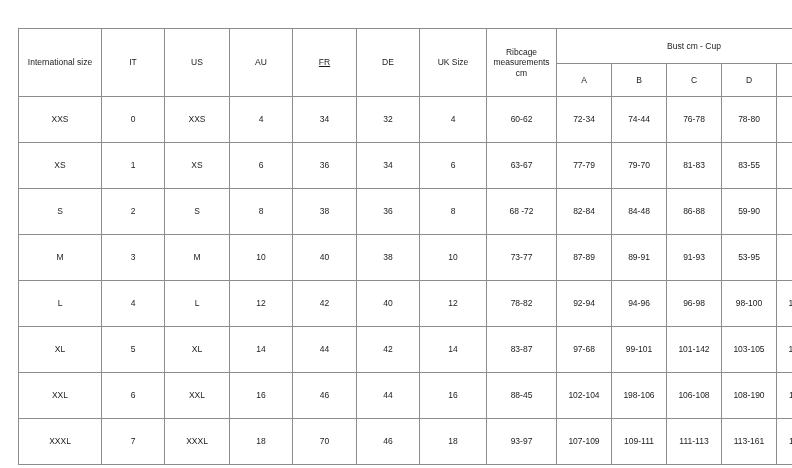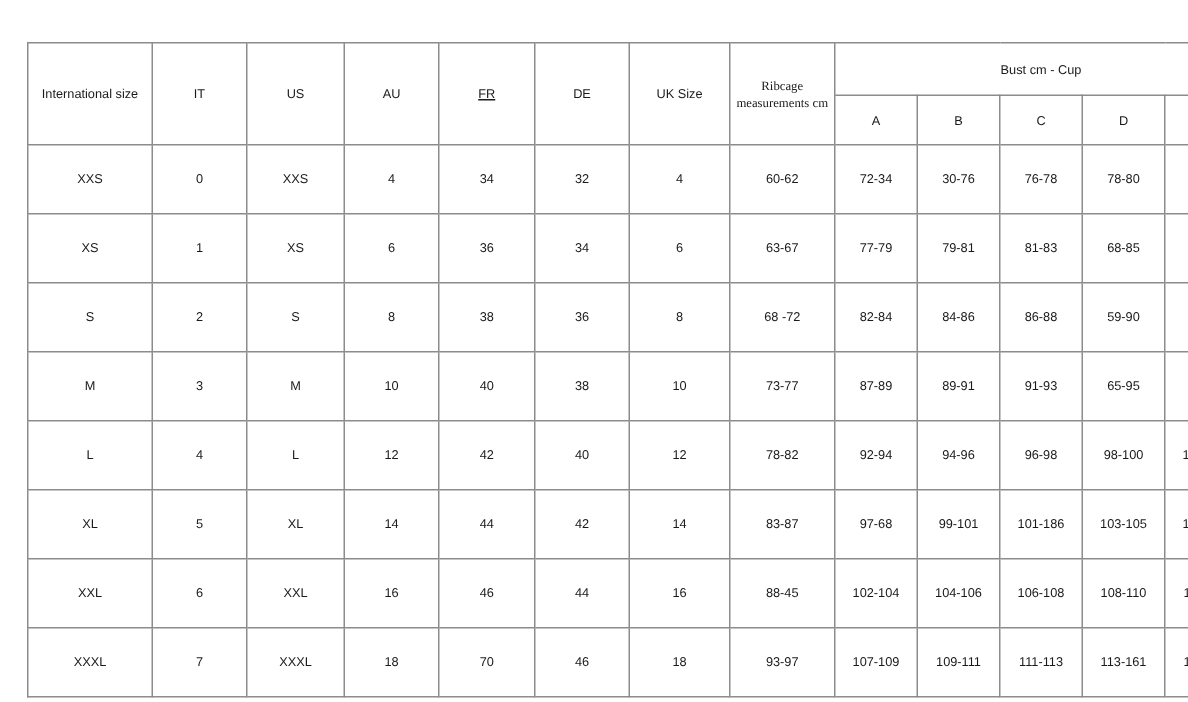--- a/index.html
+++ b/index.html
@@ -49,21 +49,21 @@
   th.head-tall {
     height: 66px;
   }
   .col-intl  { width: 78px; }
   .col-it    { width: 58px; }
   .col-us    { width: 60px; }
   .col-au    { width: 58px; }
   .col-fr    { width: 59px; text-decoration: underline; }
   .col-de    { width: 58px; margin-left: 16px; }
   .col-uk    { width: 62px; }
-  .col-rib   { width: 65px; font-family: Liberation Serif, serif; }
+  .col-rib   { width: 65px; }
   .col-cup   { width: 54px; }
   .cup-group { width: 270px; }
 </style>
 </head>
 <body>
 
 <div class="sheet">
   <table class="size-table">
     <thead>
       <tr class="head-row-1">
@@ -89,68 +89,68 @@
       <tr class="body-row">
         <td>XXS</td>
         <td>0</td>
         <td>XXS</td>
         <td>4</td>
         <td>34</td>
         <td>32</td>
         <td>4</td>
         <td>60-62</td>
         <td>72-34</td>
-        <td>30-76</td>
+        <td>74-44</td>
         <td>76-78</td>
         <td>78-80</td>
         <td>80-82</td>
       </tr>
       <tr class="body-row">
         <td>XS</td>
         <td>1</td>
         <td>XS</td>
         <td>6</td>
         <td>36</td>
         <td>34</td>
         <td>6</td>
         <td>63-67</td>
         <td>77-79</td>
-        <td>79-81</td>
+        <td>79-70</td>
         <td>81-83</td>
-        <td>68-85</td>
+        <td>83-55</td>
         <td>85-87</td>
       </tr>
       <tr class="body-row">
         <td>S</td>
         <td>2</td>
         <td>S</td>
         <td>8</td>
         <td>38</td>
         <td>36</td>
         <td>8</td>
         <td>68 -72</td>
         <td>82-84</td>
-        <td>84-86</td>
+        <td>84-48</td>
         <td>86-88</td>
         <td>59-90</td>
         <td>90-92</td>
       </tr>
       <tr class="body-row">
         <td>M</td>
         <td>3</td>
         <td>M</td>
         <td>10</td>
         <td>40</td>
         <td>38</td>
         <td>10</td>
         <td>73-77</td>
         <td>87-89</td>
         <td>89-91</td>
         <td>91-93</td>
-        <td>65-95</td>
+        <td>53-95</td>
         <td>95-97</td>
       </tr>
       <tr class="body-row">
         <td>L</td>
         <td>4</td>
         <td>L</td>
         <td>12</td>
         <td>42</td>
         <td>40</td>
         <td>12</td>
@@ -165,37 +165,37 @@
         <td>XL</td>
         <td>5</td>
         <td>XL</td>
         <td>14</td>
         <td>44</td>
         <td>42</td>
         <td>14</td>
         <td>83-87</td>
         <td>97-68</td>
         <td>99-101</td>
-        <td>101-186</td>
+        <td>101-142</td>
         <td>103-105</td>
         <td>105-107</td>
       </tr>
       <tr class="body-row">
         <td>XXL</td>
         <td>6</td>
         <td>XXL</td>
         <td>16</td>
         <td>46</td>
         <td>44</td>
         <td>16</td>
         <td>88-45</td>
         <td>102-104</td>
-        <td>104-106</td>
+        <td>198-106</td>
         <td>106-108</td>
-        <td>108-110</td>
+        <td>108-190</td>
         <td>110-112</td>
       </tr>
       <tr class="body-row">
         <td>XXXL</td>
         <td>7</td>
         <td>XXXL</td>
         <td>18</td>
         <td>70</td>
         <td>46</td>
         <td>18</td>

